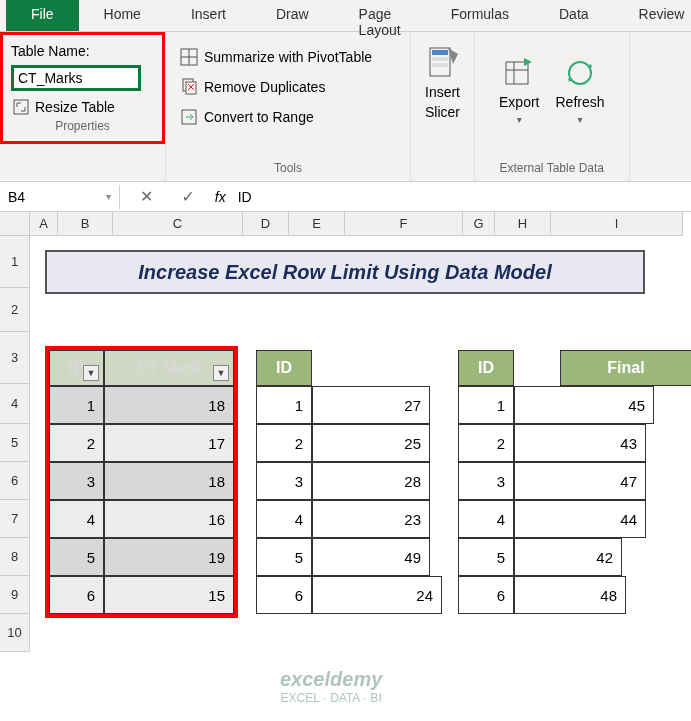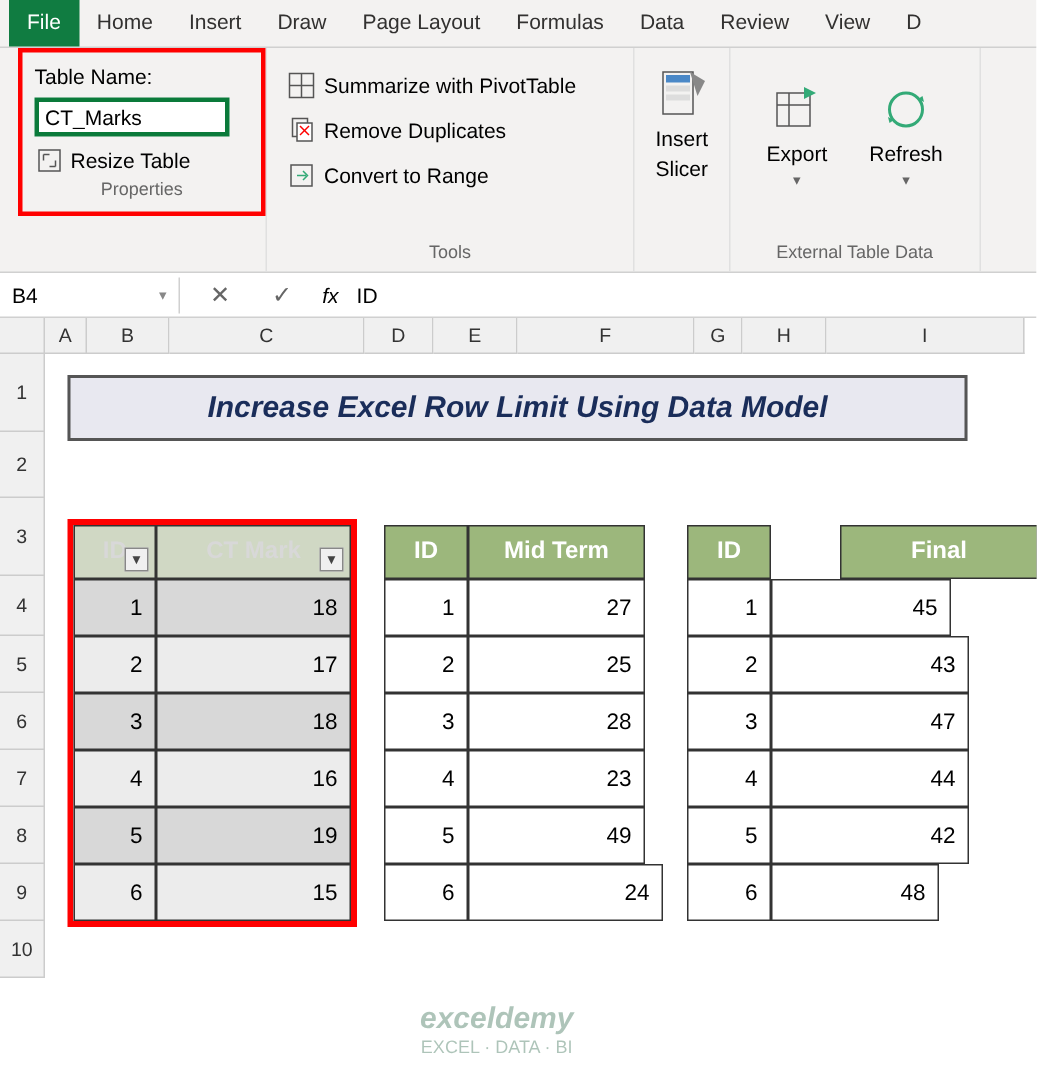--- a/index.html
+++ b/index.html
@@ -1,34 +1,34 @@
 <!DOCTYPE html>
 <html><head>
   <meta charset="utf-8">
   <style>
     * { box-sizing: border-box; margin: 0; padding: 0; font-family: 'Segoe UI', Arial, sans-serif; }
     body { background: #fff; width: 691px; height: 721px; overflow: hidden; position: relative; }
     
     .ribbon-tabs { display: flex; background: #f3f2f1; border-bottom: 1px solid #d0d0d0; padding: 0 6px; height: 32px; }
-    .ribbon-tab { padding: 6px 12px; font-size: 14px; color: #323130; cursor: pointer; }
+    .ribbon-tab { padding: 6px 25px; font-size: 14px; color: #323130; cursor: pointer; }
     .ribbon-tab.file { background: #107c41; color: #fff; }
     
-    .ribbon-content { display: flex; background: #f3f2f1; height: 150px; border-bottom: 1px solid #d0d0d0; padding-left: 12px; }
+    .ribbon-content { display: flex; background: #f3f2f1; height: 150px; border-bottom: 1px solid #d0d0d0; }
     .ribbon-group { padding: 6px 10px 2px 10px; border-right: 1px solid #e0e0e0; display: flex; flex-direction: column; position: relative; }
     .ribbon-group-label { text-align: center; font-size: 12px; color: #666; margin-top: auto; padding-bottom: 4px; }
     
     .properties-group { border: 3px solid red; padding: 4px 8px; width: 165px; background: #f3f2f1; }
     .table-name-label { font-size: 14px; padding: 4px 0 2px; }
     .table-name-input { border: 3px solid #0a7a3a; padding: 2px 4px; font-size: 14px; width: 130px; background: #fff; margin: 4px 0; }
     .resize-btn { display: flex; align-items: center; gap: 6px; padding: 4px 2px; font-size: 14px; }
     
     .tools-group { width: 245px; padding-top: 10px; }
     .tool-item { display: flex; align-items: center; gap: 6px; padding: 6px 4px; font-size: 14px; }
     
-    .big-buttons { display: flex; gap: 20px; padding: 10px 10px 0 10px; }
+    .big-buttons { display: flex; gap: 8px; padding: 10px 10px 0 10px; }
     .big-button { display: flex; flex-direction: column; align-items: center; gap: 4px; font-size: 14px; padding: 4px; }
     .big-button .dropdown-arrow { font-size: 10px; color: #666; }
     
     .name-box-row { display: flex; align-items: center; border-bottom: 1px solid #d0d0d0; height: 30px; background: #fff; }
     .name-box { width: 120px; padding: 4px 8px; font-size: 14px; border-right: 1px solid #d0d0d0; display: flex; align-items: center; justify-content: space-between; }
     .fx-area { display: flex; align-items: center; gap: 12px; padding: 0 12px; flex: 1; }
     .fx-btn { color: #666; padding: 0 8px; }
     .fx-label { font-style: italic; font-size: 14px; }
     .formula-val { font-size: 14px; }
     .col-headers { display: flex; }
@@ -230,21 +230,20 @@
         <div class="tbl-cell" style="width: 130px;">19</div>
       </div>
       <div class="tbl-data-row">
         <div class="tbl-cell" style="width: 55px;">6</div>
         <div class="tbl-cell" style="width: 130px;">15</div>
       </div>
     </div>
   <div class="table-region tbl-mid">
       <div class="tbl-header-row">
         <div class="tbl-header-cell" style="width: 56px;">ID</div>
-        <div class="tbl-header-cell" style="width: 118px;">Mid Term</div>
       </div>
       <div class="tbl-data-row">
         <div class="tbl-cell" style="width: 56px;">1</div>
         <div class="tbl-cell" style="width: 118px;">27</div>
       </div>
       <div class="tbl-data-row">
         <div class="tbl-cell" style="width: 56px;">2</div>
         <div class="tbl-cell" style="width: 118px;">25</div>
       </div>
       <div class="tbl-data-row">
@@ -264,37 +263,37 @@
         <div class="tbl-cell" style="width: 130px;">24</div>
       </div>
     </div>
   <div class="table-region tbl-final">
       <div class="tbl-header-row">
         <div class="tbl-header-cell" style="width: 56px;">ID</div>
         <div class="tbl-header-cell" style="width: 132px; margin-left: 46px;">Final</div>
       </div>
       <div class="tbl-data-row">
         <div class="tbl-cell" style="width: 56px;">1</div>
-        <div class="tbl-cell" style="width: 120px;">45</div>
+        <div class="tbl-cell" style="width: 140px;">45</div>
       </div>
       <div class="tbl-data-row">
         <div class="tbl-cell" style="width: 56px;">2</div>
         <div class="tbl-cell" style="width: 132px;">43</div>
       </div>
       <div class="tbl-data-row">
         <div class="tbl-cell" style="width: 56px;">3</div>
         <div class="tbl-cell" style="width: 132px;">47</div>
       </div>
       <div class="tbl-data-row">
         <div class="tbl-cell" style="width: 56px;">4</div>
         <div class="tbl-cell" style="width: 132px;">44</div>
       </div>
       <div class="tbl-data-row">
         <div class="tbl-cell" style="width: 56px;">5</div>
-        <div class="tbl-cell" style="width: 132px;">42</div>
+        <div class="tbl-cell" style="width: 108px;">42</div>
       </div>
       <div class="tbl-data-row">
         <div class="tbl-cell" style="width: 56px;">6</div>
         <div class="tbl-cell" style="width: 112px;">48</div>
       </div>
     </div>
 </div>
 
 <div class="watermark">
   <div class="watermark-logo">exceldemy</div>

